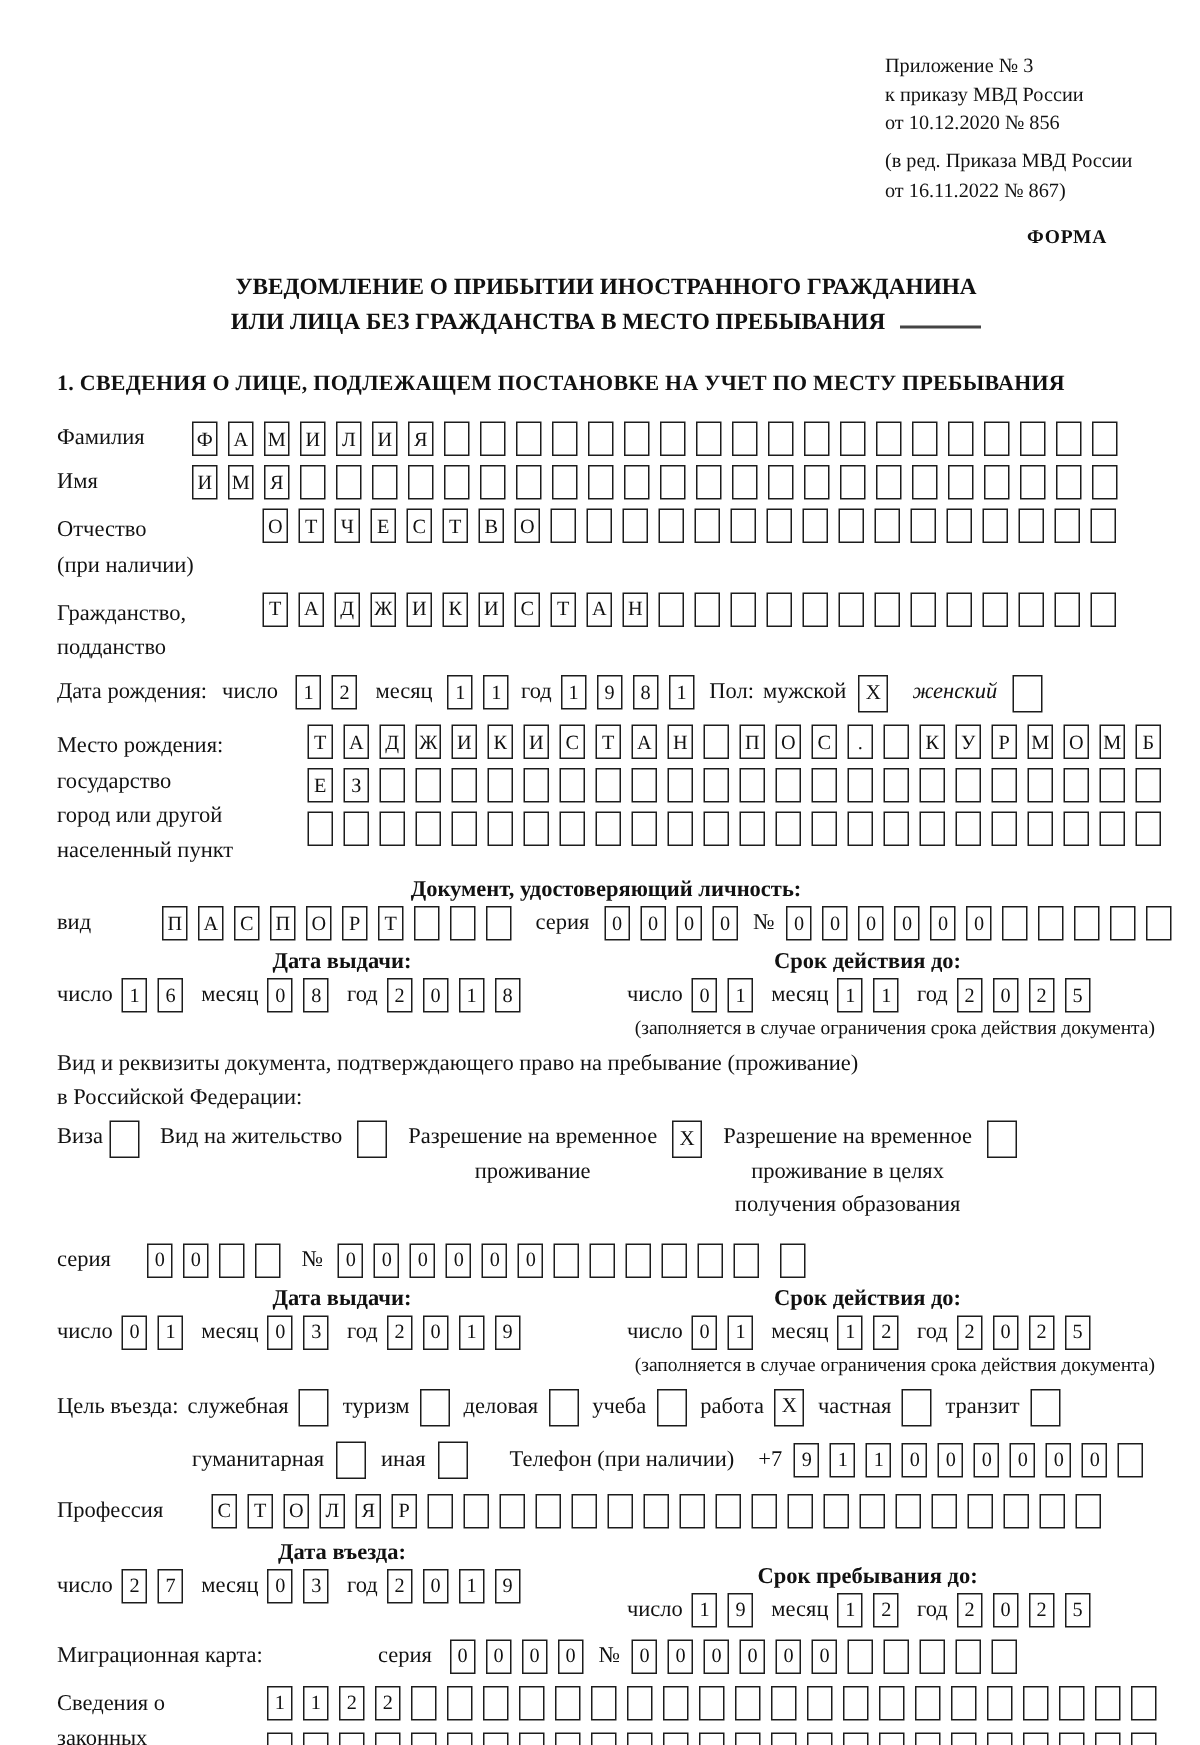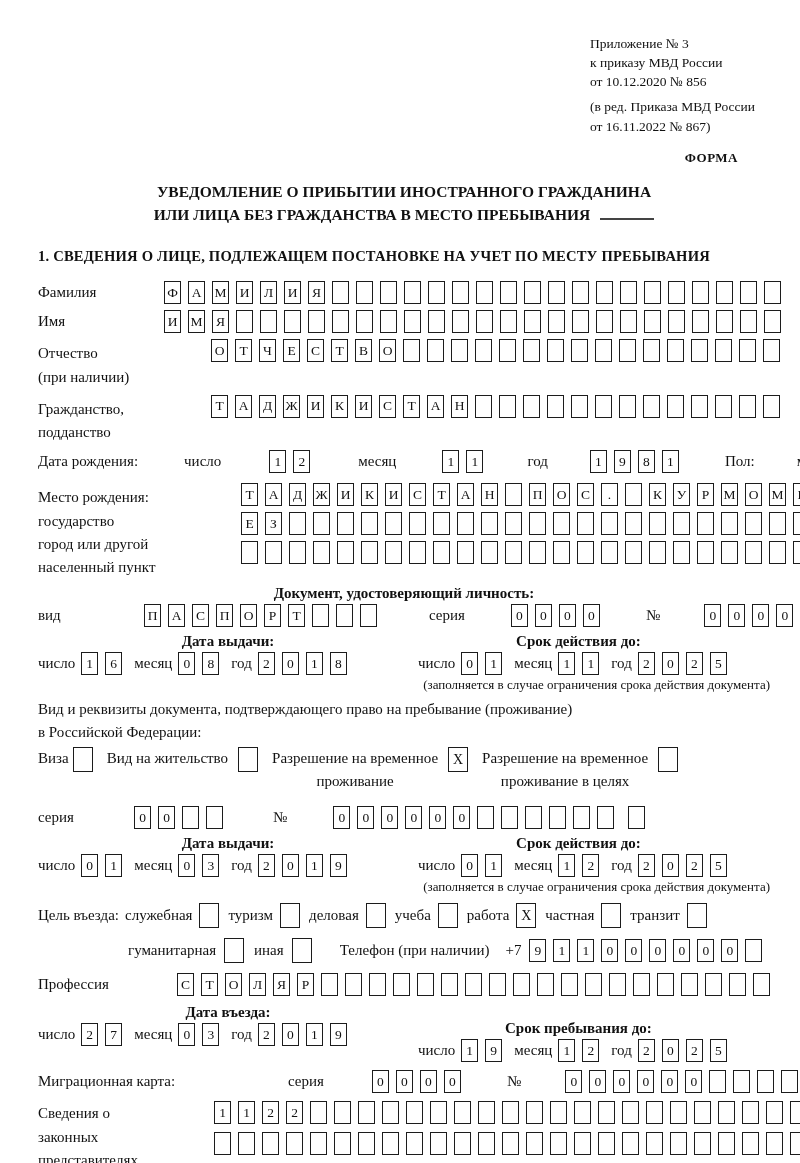--- a/index.html
+++ b/index.html
@@ -16,21 +16,21 @@
   .corner .grp2 { margin-top:6px; }
   .forma { text-align:right; padding-right:32px; font-weight:bold; font-size:13px; margin-top:14px; letter-spacing:.5px; }
 
   
   .title { text-align:center; font-weight:bold; font-size:15.5px; line-height:1.5; margin-top:14px; }
   .title-underline { display:inline-block; width:54px; border-bottom:2px solid #444; height:14px; margin-left:10px; }
 
   .sec1 { font-weight:bold; font-size:14.6px; margin-top:22px; margin-bottom:16px; letter-spacing:.2px; }
 
   
-  .row { display:flex; align-items:flex-start; margin-bottom:6px;gap:36px; }
+  .row { display:flex; align-items:flex-start; margin-bottom:6px; }
   .lab { flex:none; padding-top:3px; }
   .lab.multi div { line-height:1.55; }
 
   
   .cells { display:flex; flex:none; }
   .cell {
     width:17px; height:23px; border:1.6px solid #1c1c1c; flex:none;
     display:inline-flex; align-items:center; justify-content:center;
     font-size:13.5px; margin-right:7px; background:#fff;
   }
@@ -450,20 +450,21 @@
       <span class="optlab">
         <div>Разрешение на временное</div>
         <div>проживание</div>
       </span>
       <span class="checkbox">X</span>
     </div>
     <div class="opt">
       <span class="optlab">
         <div>Разрешение на временное</div>
         <div>проживание в целях</div>
+        <div>получения образования</div>
       </span>
       <span class="checkbox" style="margin-right:0;"></span>
     </div>
   </div>
 
   <div class="row">
     <div class="lab" style="width:60px;">серия</div>
     <div class="cells" style="margin-right:14px;">
         <span class="cell">0</span>
         <span class="cell">0</span>

